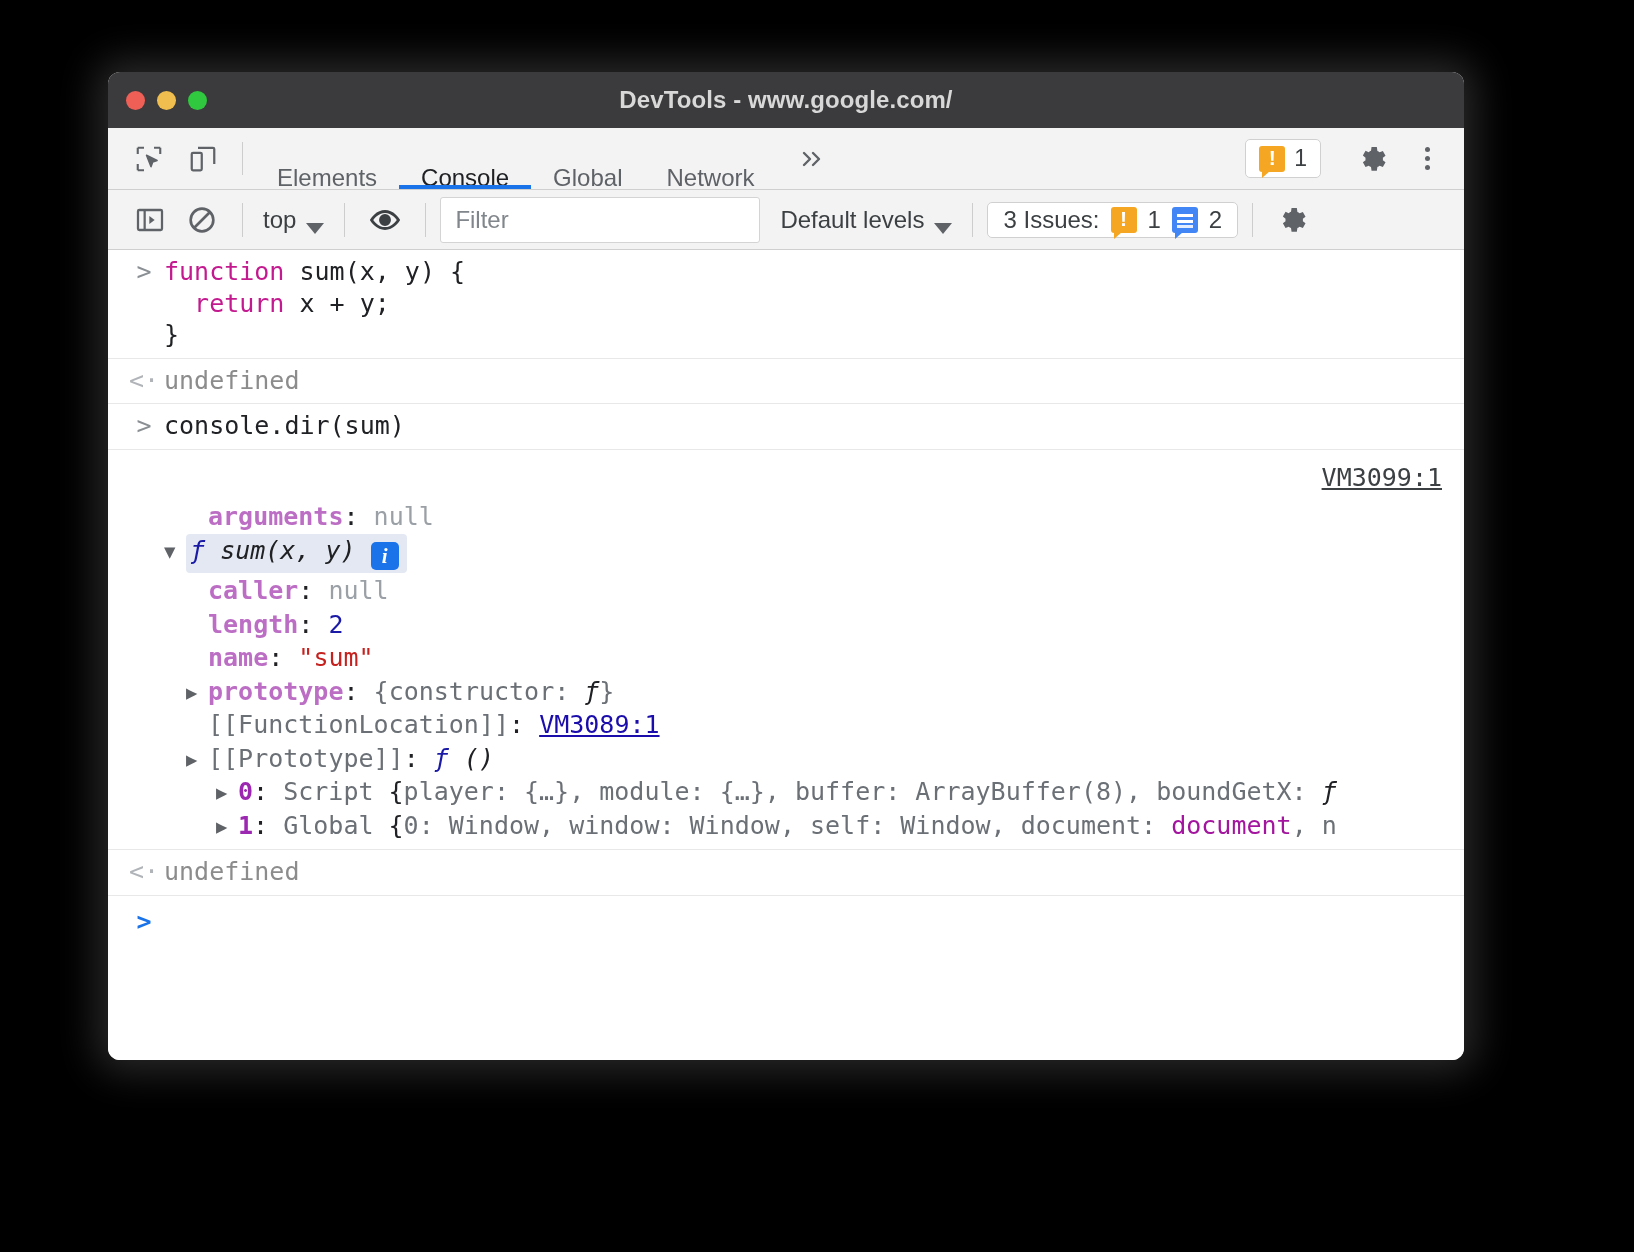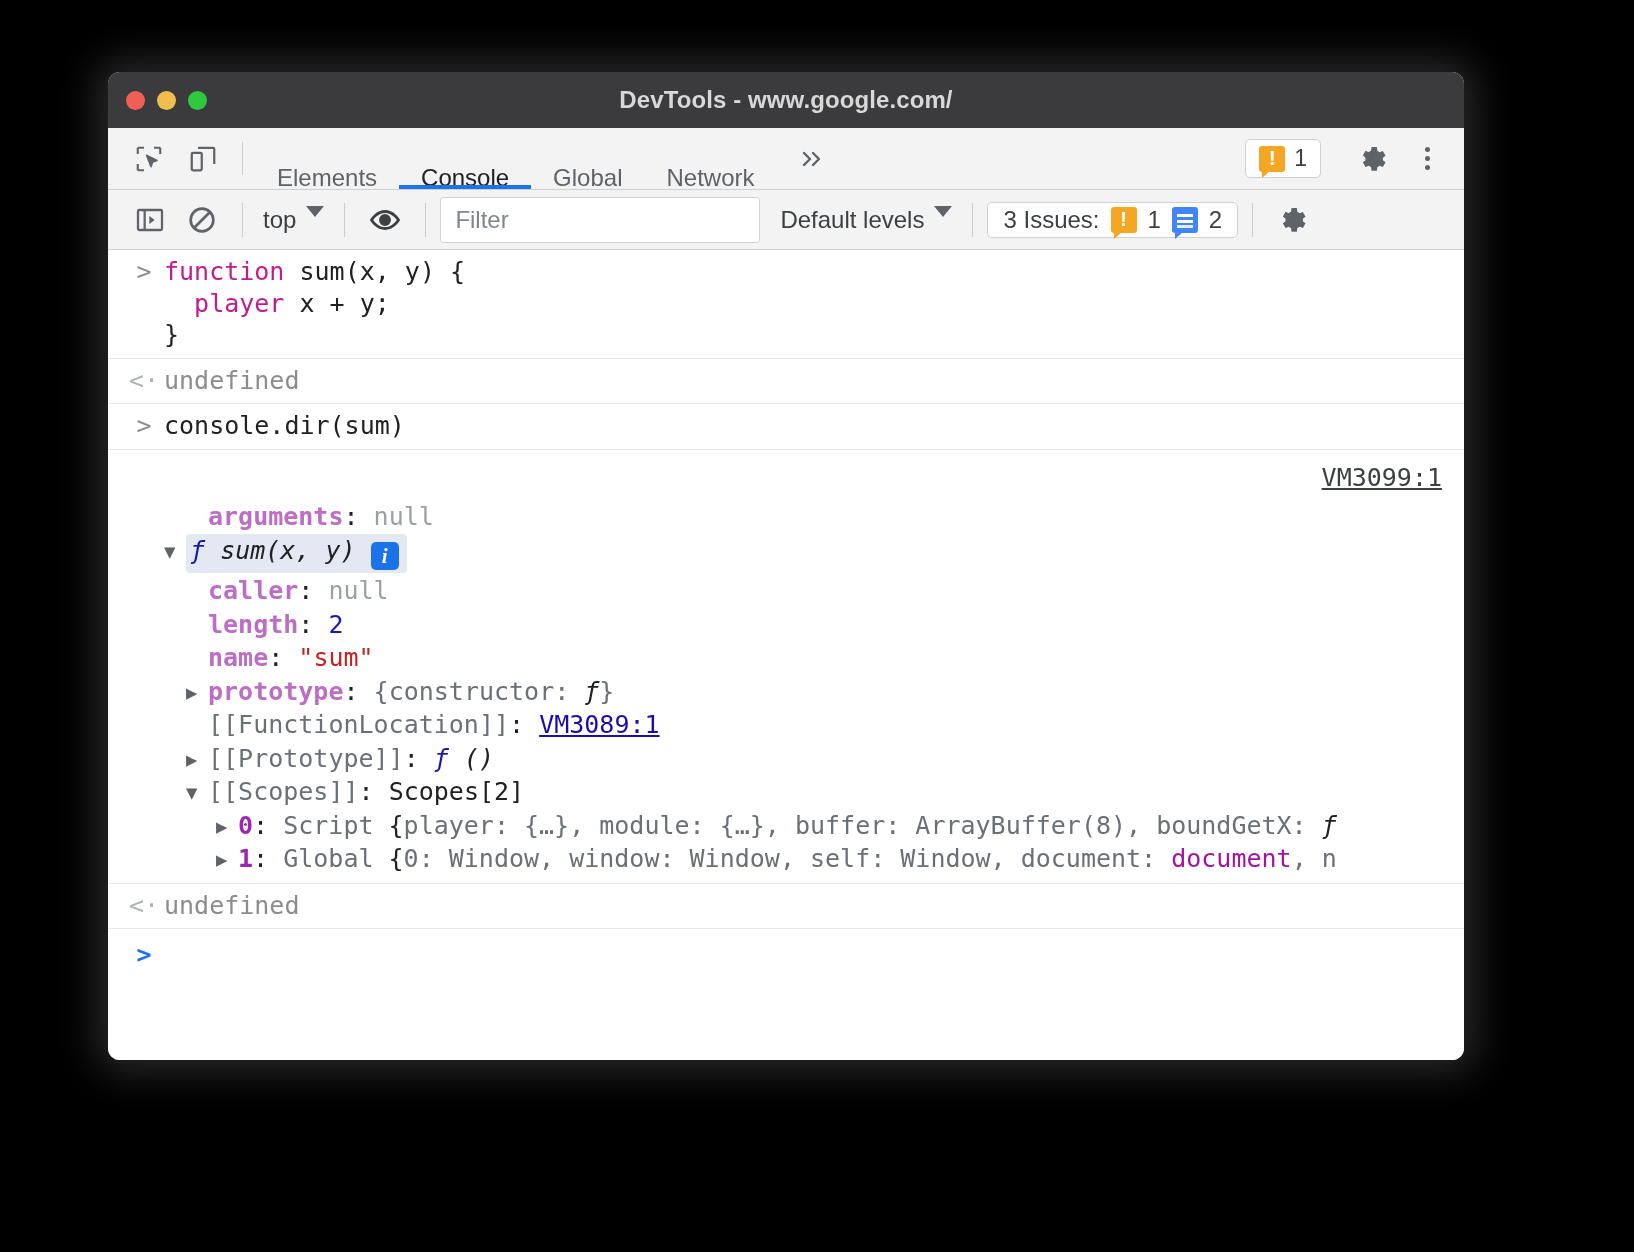--- a/index.html
+++ b/index.html
@@ -149,21 +149,21 @@
     width: 52px;
     height: 60px;
     display: flex;
     align-items: center;
     justify-content: center;
     color: #5f6368;
   }
   .ct-sep { width: 1px; height: 34px; background: #cdcdcd; margin: 0 14px; }
   .ct-select {
     display: flex;
-    align-items: flex-start;
+    align-items: flex-end;
     gap: 10px;
     font-size: 24px;
     color: #3c4043;
     padding: 0 6px;
   }
   .caret-down {
     width: 0; height: 0;
     border-left: 9px solid transparent;
     border-right: 9px solid transparent;
     border-top: 11px solid #5f6368;
@@ -479,21 +479,21 @@
         </svg>
       </div>
       <div class="ct-spacer"></div>
     </div>
 
     <div class="console-body">
 
       <div class="msg">
         <span class="gutter in">&gt;</span>
         <div class="body-text"><span class="kw">function</span><span class="plain"> sum(x, y) {</span>
-<span class="kw">  player</span><span class="plain"> x + y;</span>
+<span class="kw">  return</span><span class="plain"> x + y;</span>
 <span class="plain">}</span></div>
       </div>
 
       <div class="msg">
         <span class="gutter out">&lt;·</span>
         <div class="body-text undef">undefined</div>
       </div>
 
       <div class="msg">
         <span class="gutter in">&gt;</span>
@@ -516,21 +516,20 @@
           <div class="trow indent1"><span class="propname">length</span><span class="plain">: </span><span class="numv">2</span></div>
 
           <div class="trow indent1"><span class="propname">name</span><span class="plain">: </span><span class="strv">"sum"</span></div>
 
           <div class="trow indent2"><span class="arrow">▶</span><span class="propname">prototype</span><span class="plain">: </span><span class="greyv">{constructor: </span><span class="fital">ƒ</span><span class="greyv">}</span></div>
 
           <div class="trow indent1"><span class="greyv">[[FunctionLocation]]</span><span class="plain">: </span><a class="link-blue" href="#">VM3089:1</a></div>
 
           <div class="trow indent2"><span class="arrow">▶</span><span class="greyv">[[Prototype]]</span><span class="plain">: </span><span class="fital-blue">ƒ</span><span class="fital"> ()</span></div>
 
-          <div class="trow indent2"><span class="arrow">▼</span><span class="greyv">[[Scopes]]</span><span class="plain">: </span><span class="plain">Scopes[2]</span></div>
 
           <div class="trow indent3 clip"><span class="arrow">▶</span><span class="idxv">0</span><span class="plain">: </span><span class="greyv">Script </span><span class="plain">{</span><span class="greyv">player: {…}, module: {…}, buffer: ArrayBuffer(8), boundGetX: </span><span class="fital">ƒ</span></div>
 
           <div class="trow indent3 clip"><span class="arrow">▶</span><span class="idxv">1</span><span class="plain">: </span><span class="greyv">Global </span><span class="plain">{</span><span class="greyv">0: Window, window: Window, self: Window, document: </span><span class="magv">document</span><span class="greyv">, n</span></div>
 
         </div>
       </div>
 
       <div class="msg">
         <span class="gutter out">&lt;·</span>

